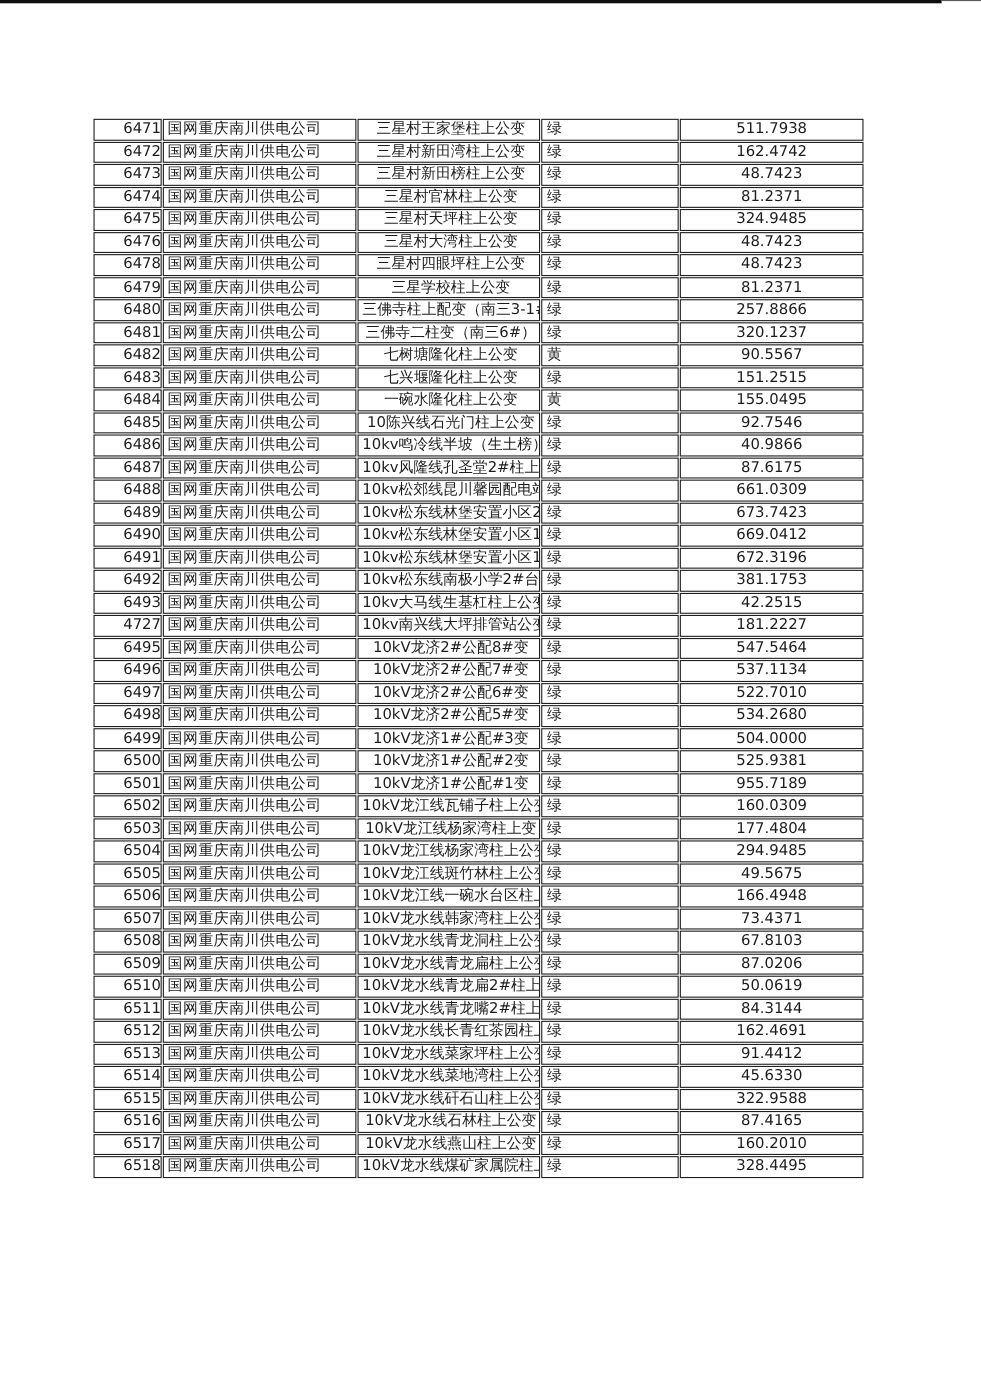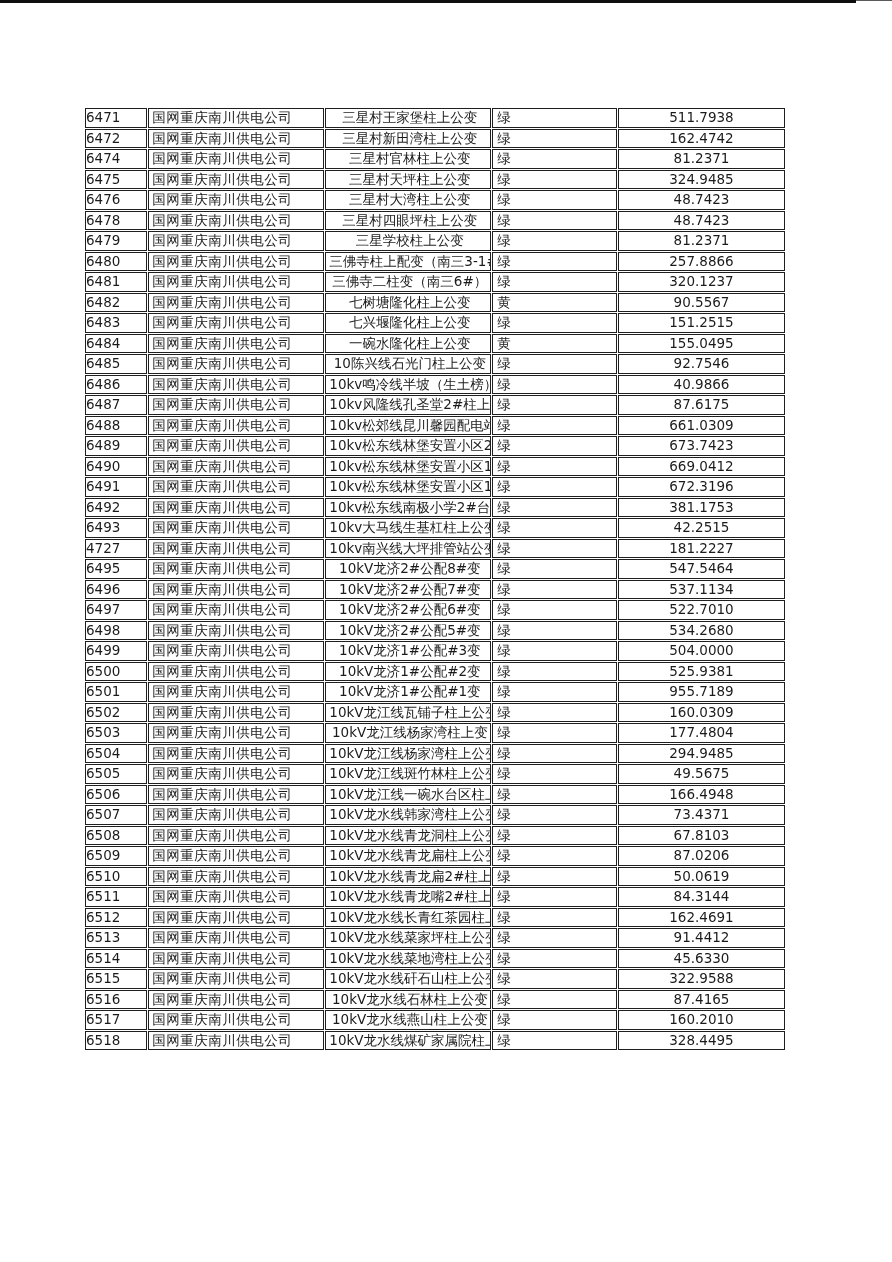--- a/index.html
+++ b/index.html
@@ -34,21 +34,21 @@
     border: 1.5px solid #1f1f1f;
     height: 17.5px;
     font-size: 13.5px;
     color: #1b1b1b;
     line-height: 17.5px;
     white-space: nowrap;
     overflow: hidden;
     vertical-align: middle;
     background: #ffffff;
   }
-  td.c-id      { text-align: left; }
+  td.c-id      { text-align: right; }
   td.c-company { text-align: left; padding-left: 3px; letter-spacing: 0.5px; margin-top: 15px; }
   td.c-name    { text-align: center; padding-left: 3px; }
   td.c-status  { text-align: left; padding-left: 4px; }
   td.c-value   { text-align: center; }
 </style>
 </head>
 <body>
 
 <div class="top-edge-bar"></div>
 <div class="top-edge-bar-right"></div>
@@ -70,20 +70,27 @@
     <td class="c-value">511.7938</td>
   </tr>
       <tr>
     <td class="c-id">6472</td>
     <td class="c-company">国网重庆南川供电公司</td>
     <td class="c-name">三星村新田湾柱上公变</td>
     <td class="c-status">绿</td>
     <td class="c-value">162.4742</td>
   </tr>
       <tr>
+    <td class="c-id">6473</td>
+    <td class="c-company">国网重庆南川供电公司</td>
+    <td class="c-name">三星村新田榜柱上公变</td>
+    <td class="c-status">绿</td>
+    <td class="c-value">48.7423</td>
+  </tr>
+      <tr>
     <td class="c-id">6474</td>
     <td class="c-company">国网重庆南川供电公司</td>
     <td class="c-name">三星村官林柱上公变</td>
     <td class="c-status">绿</td>
     <td class="c-value">81.2371</td>
   </tr>
       <tr>
     <td class="c-id">6475</td>
     <td class="c-company">国网重庆南川供电公司</td>
     <td class="c-name">三星村天坪柱上公变</td>

